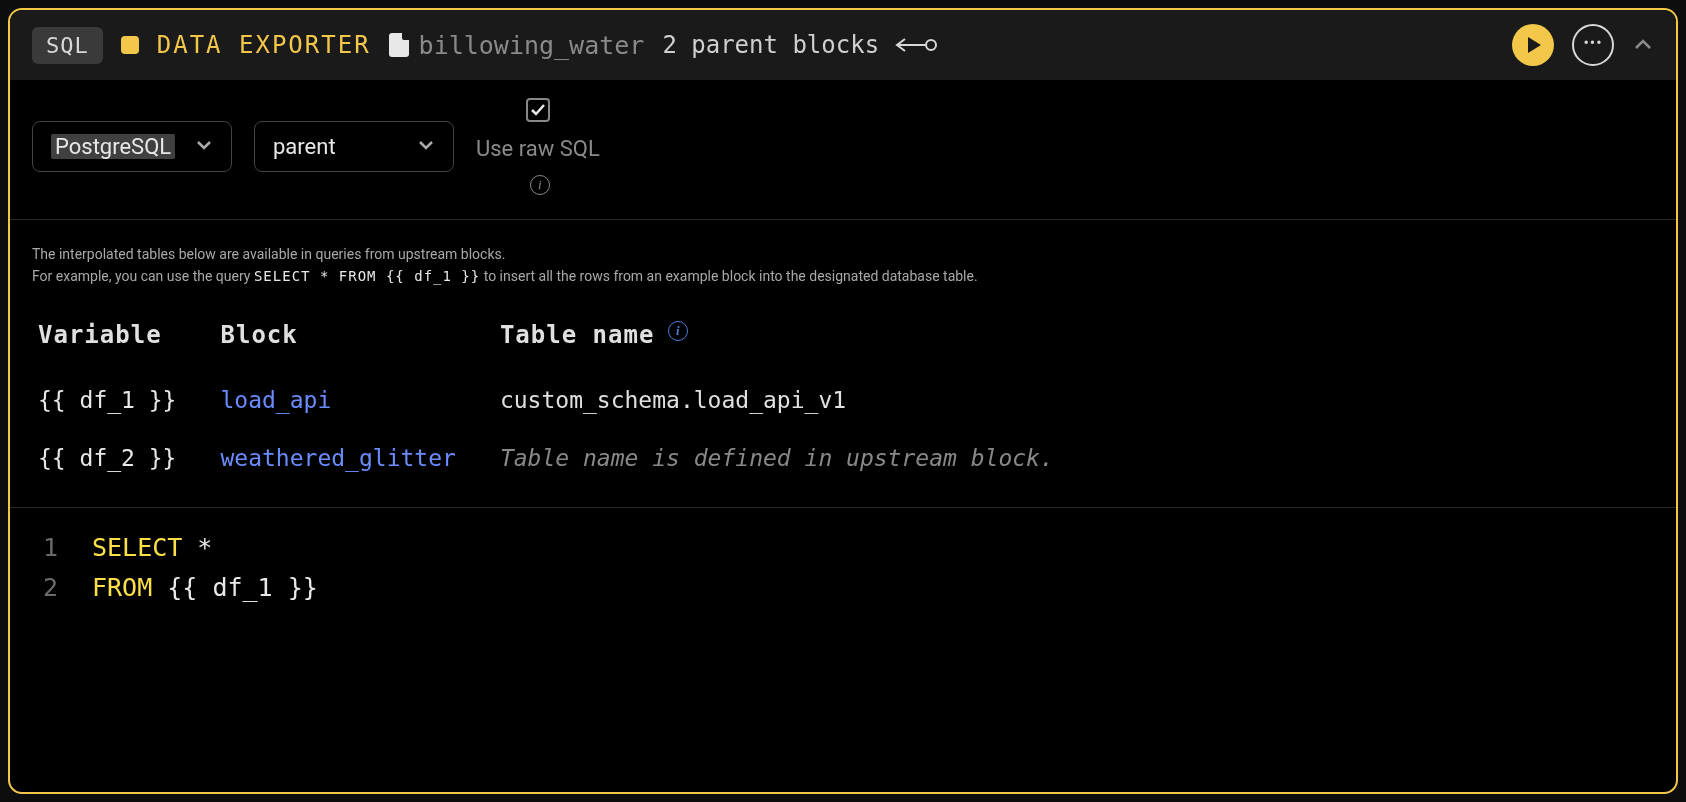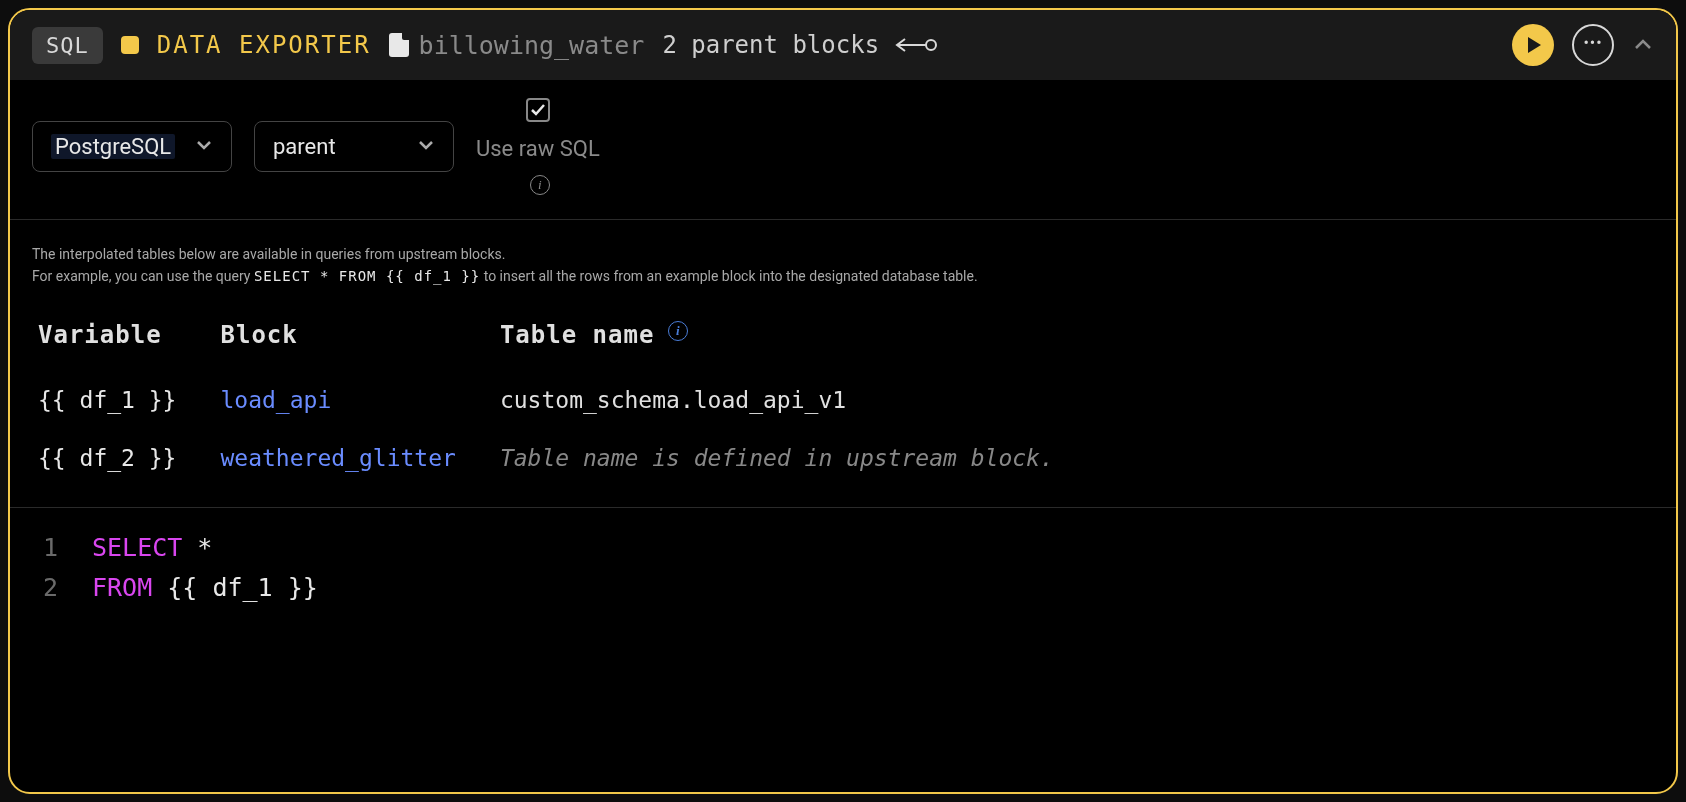--- a/index.html
+++ b/index.html
@@ -7,21 +7,21 @@
     background: #0d0d0d;
     font-family: -apple-system, BlinkMacSystemFont, "Segoe UI", Roboto, sans-serif;
     color: #e8e8e8;
     padding: 8px;
     width: 1686px;
     height: 802px;
     overflow: hidden;
   }
   .panel {
     border: 2px solid #f3c84a;
-    border-radius: 22px;
+    border-radius: 14px;
     background: #000;
     width: 100%;
     height: 100%;
     display: flex;
     flex-direction: column;
     overflow: hidden;
   }
   .header {
     display: flex;
     align-items: center;
@@ -145,21 +145,21 @@
     border: 1px solid #444;
     border-radius: 8px;
     padding: 12px 18px;
     min-width: 200px;
     font-size: 22px;
     color: #e8e8e8;
     cursor: pointer;
     background: #000;
   }
   .select-highlight {
-    background: #0f172a;
+    background: #404040;
     padding: 0 4px;
     border-radius: 2px;
   }
   .select-icon {
     color: #aaa;
     margin-left: 16px;
   }
   .check-group {
     display: flex;
     align-items: center;
@@ -257,21 +257,21 @@
     display: flex;
   }
   .gutter {
     width: 60px;
     text-align: right;
     color: #6a6a6a;
     padding-right: 34px;
     flex-shrink: 0;
     user-select: none;
   }
-  .kw { color: #d946ef; }
+  .kw { color: #fde047; }
   .txt { color: #e8e8e8; }
 </style>
 </head>
 <body>
 
 <div class="panel">
 
   <div class="header">
     <span class="badge-sql">SQL</span>
     <span class="accent-square"></span>

